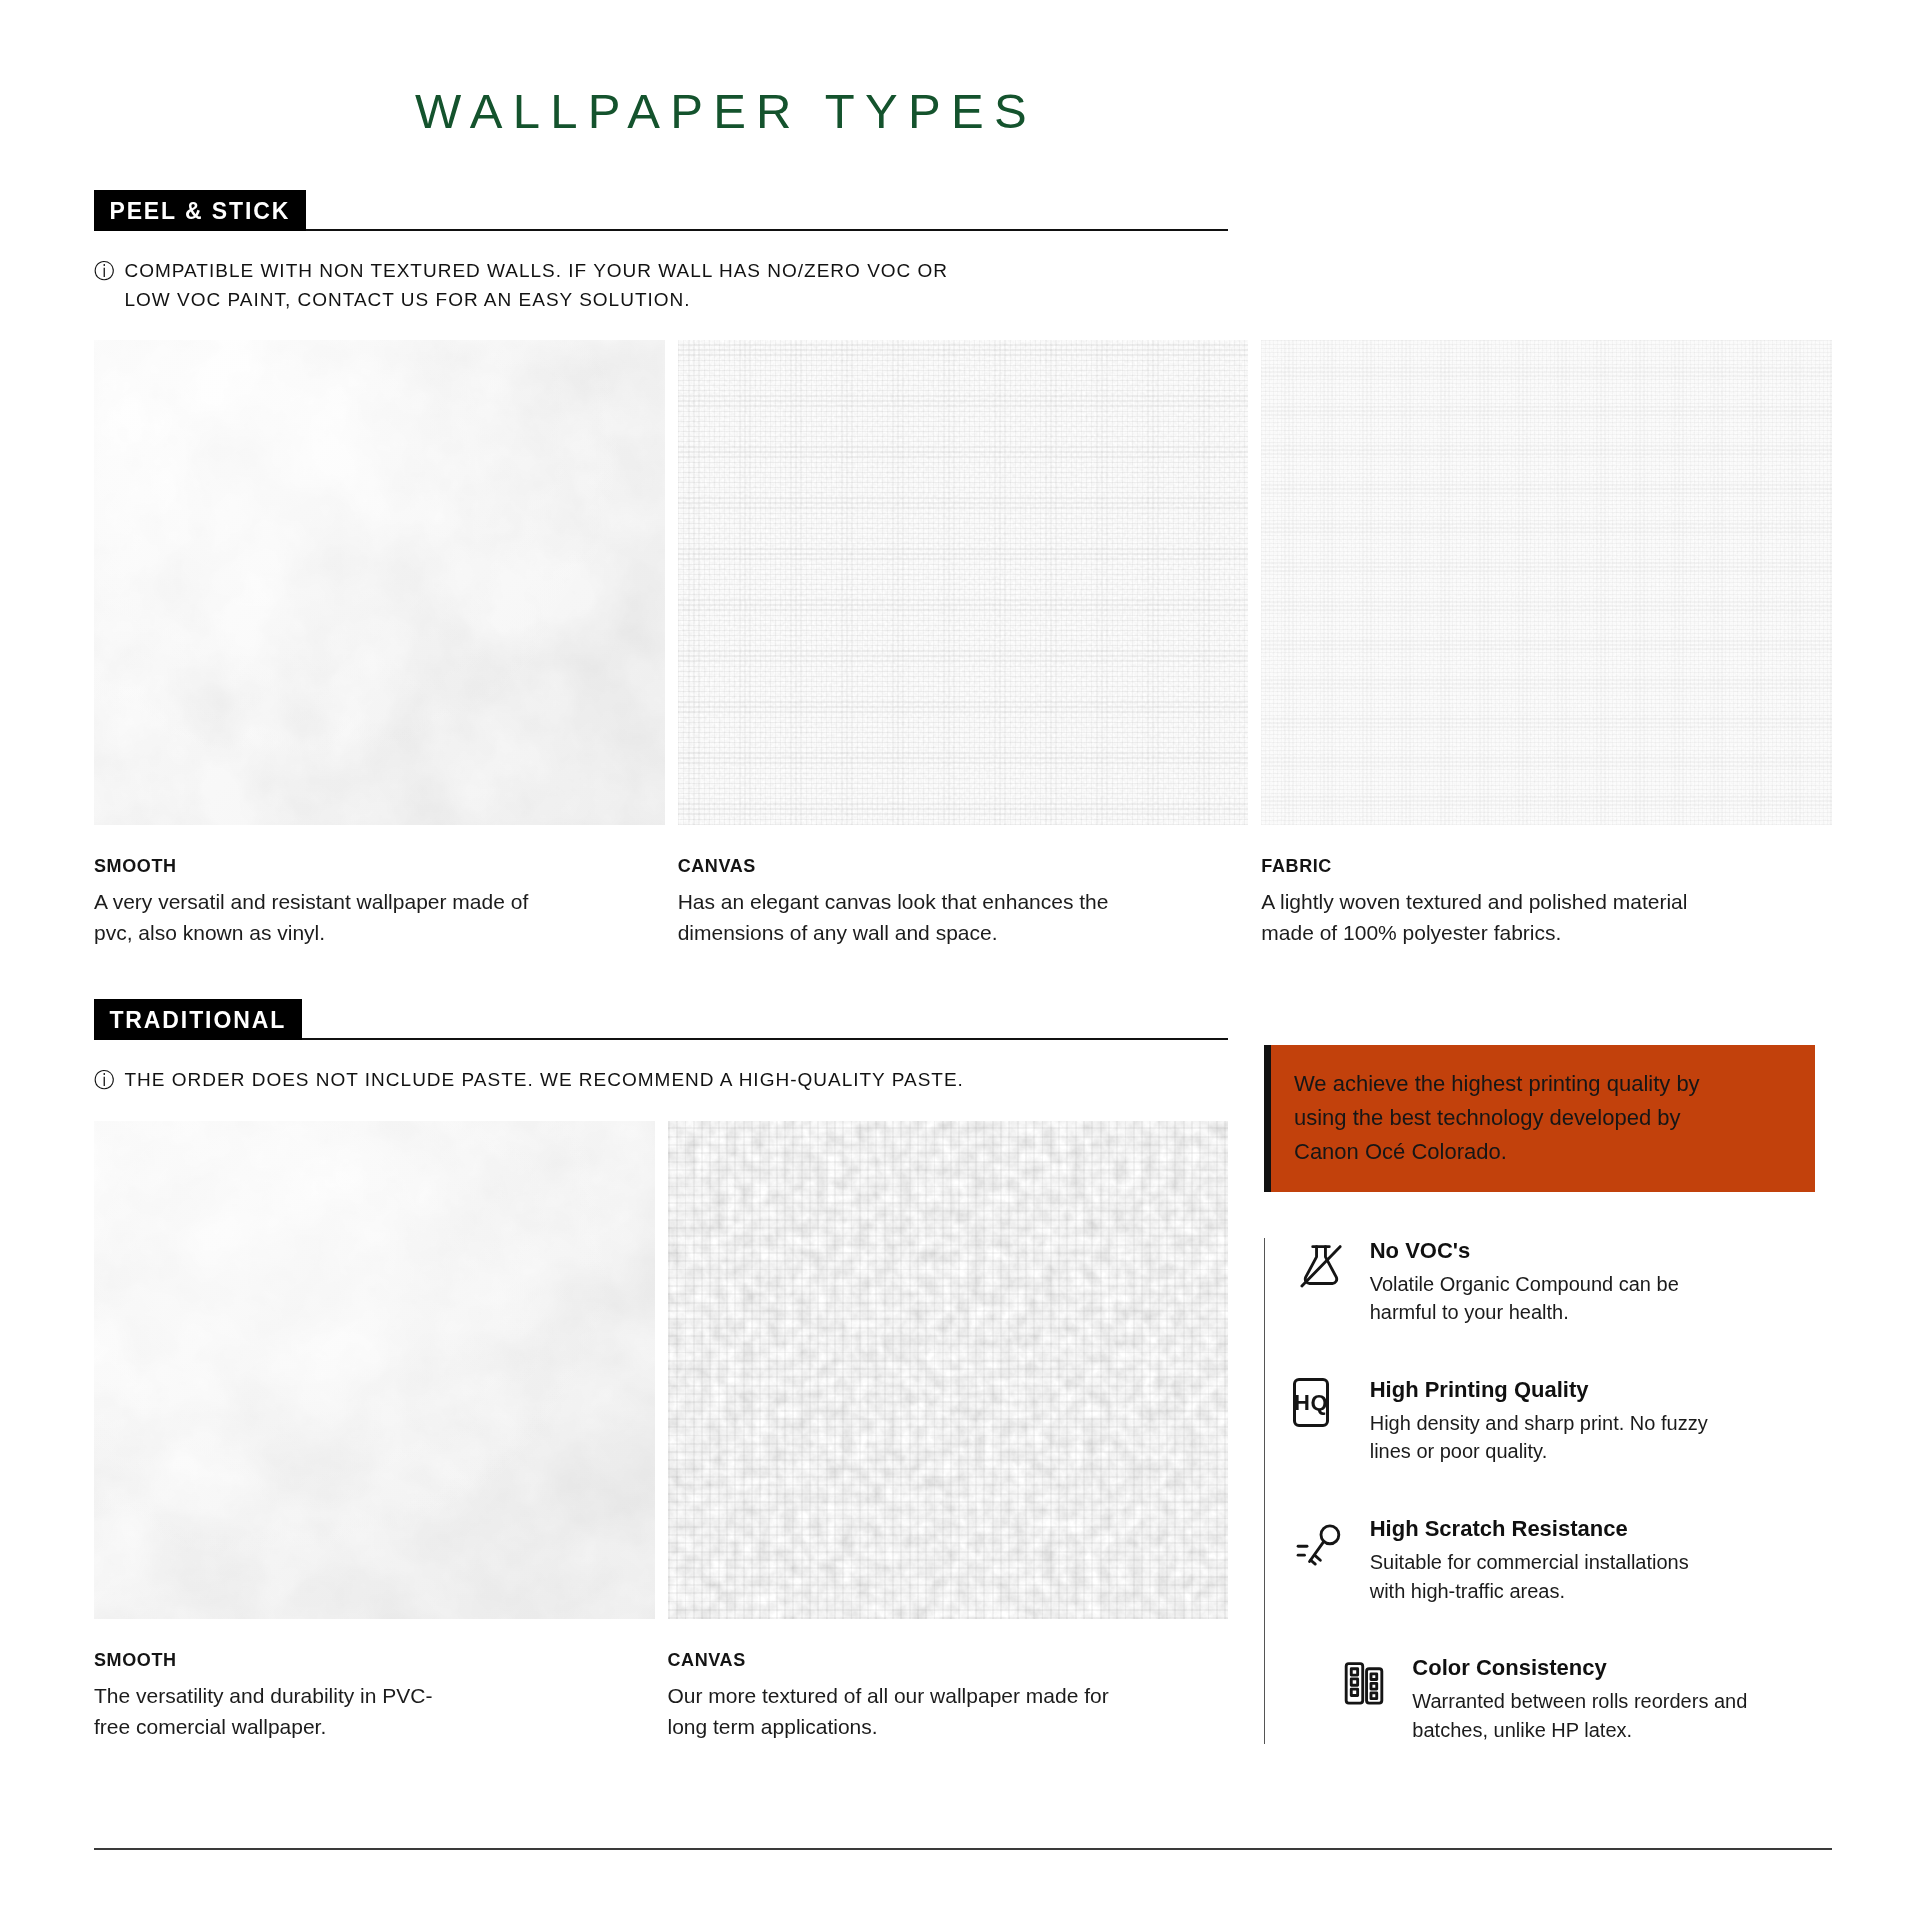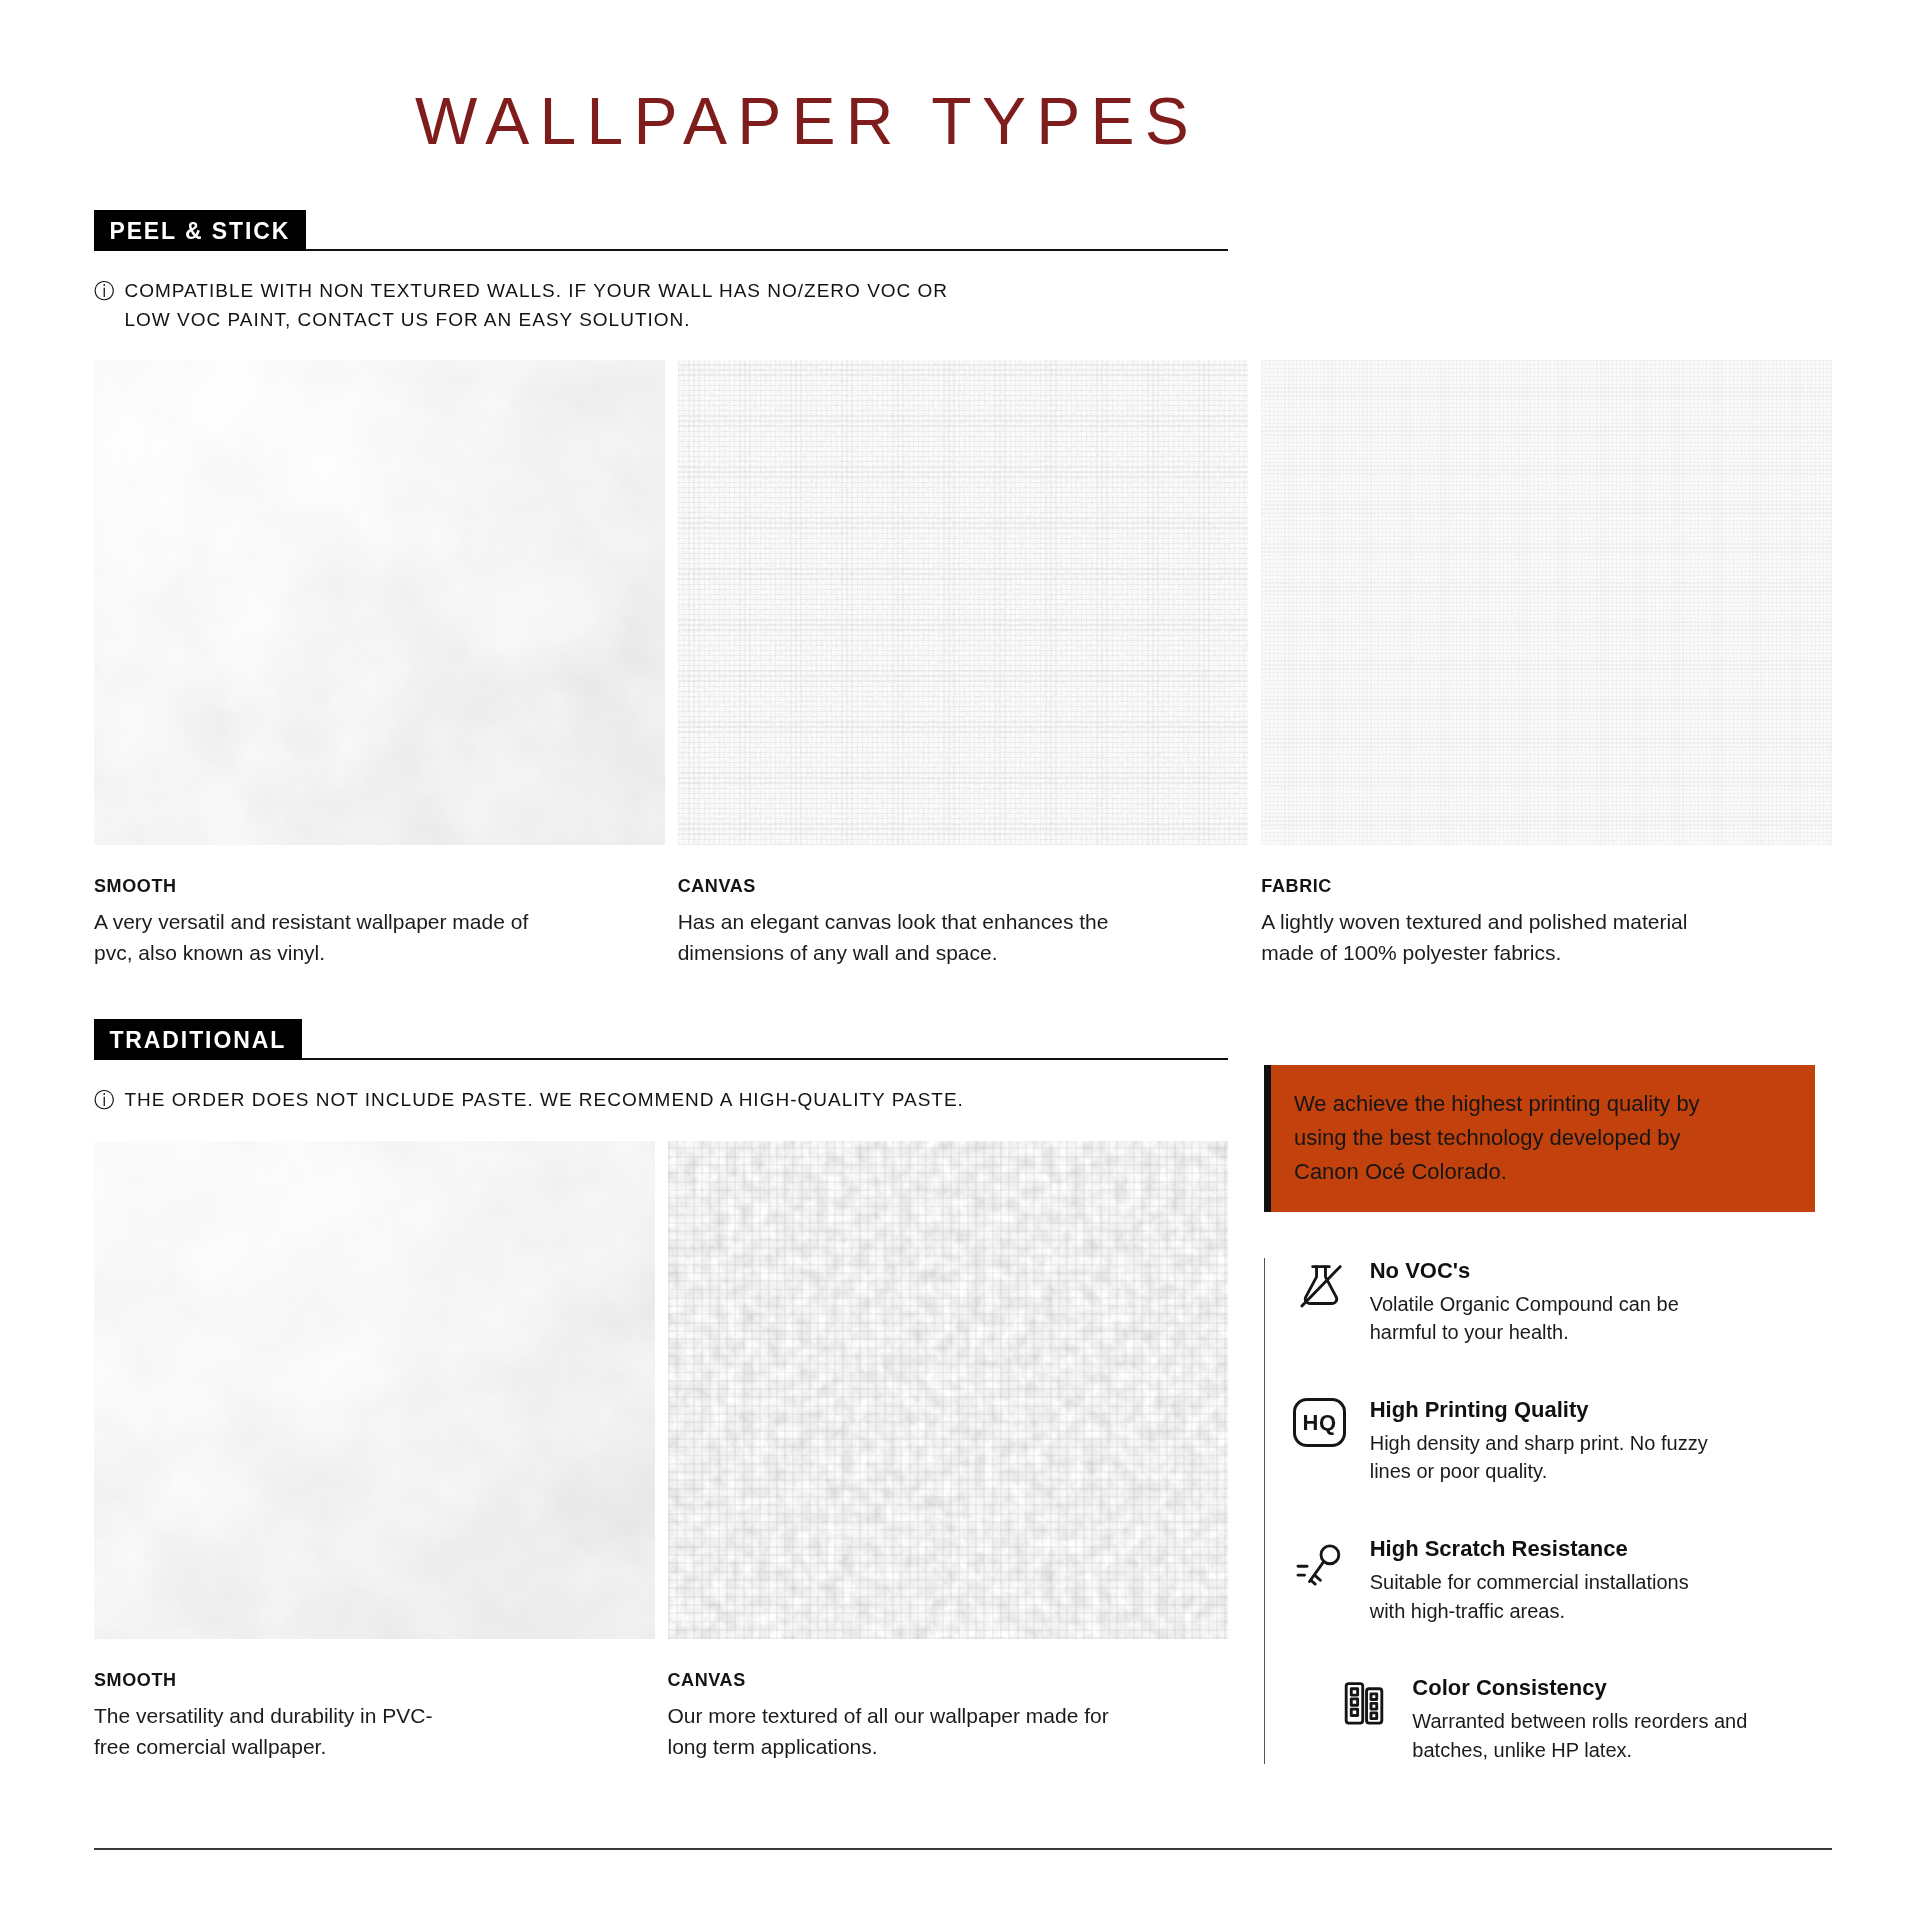--- a/index.html
+++ b/index.html
@@ -6,22 +6,22 @@
   html, body {
     width:1926px; height:1926px;
     background:#ffffff;
     font-family:"Liberation Sans","DejaVu Sans",sans-serif;
     color:#111111;
   }
   .page { position:relative; width:1926px; height:1926px; padding:83px 94px 0 94px; overflow:hidden; }
 
   
   .title {
-    font-size:66px; font-weight:500; letter-spacing:10.3px;
-    color:#7f1d1d; padding-left:321px; white-space:nowrap;
+    font-size:49px; font-weight:500; letter-spacing:10.3px;
+    color:#14532d; padding-left:321px; white-space:nowrap;
   }
 
   
   .section-header { display:flex; align-items:flex-end; width:1134px; margin-top:51px; }
   .section-tag {
     background:#000000; color:#ffffff;
     font-size:23px; font-weight:700; letter-spacing:1.9px;
     padding:7.7px 15.4px 6.4px 15.4px; white-space:nowrap;
   }
   .section-line { flex:1; border-bottom:2.6px solid #111111; }
@@ -80,21 +80,21 @@
     padding:22px 23px;
   }
   .statement-text { font-size:22px; line-height:1.55; color:#161616; max-width:411px; }
 
   .features { margin-top:46px; border-left:1.9px solid #555555; padding-left:28px; }
   .feature { display:flex; gap:16.7px; margin-bottom:50px; }
   .feature:last-child { margin-bottom:0;justify-content:center; }
   .feature-icon { flex:0 0 60px; padding-top:1.3px; }
   .feature-icon svg { display:block; }
   .hq-box {
-    width:53px; height:49px; border:3.9px solid #151515; border-radius:14px;
+    width:36px; height:49px; border:3.9px solid #151515; border-radius:6px;
     display:flex; align-items:center; justify-content:center;
     font-size:22px; font-weight:700; letter-spacing:0.6px; color:#151515;
   }
   .feature-title { font-size:22px; font-weight:700; color:#101010; margin-bottom:6.4px; }
   .feature-desc { font-size:20px; line-height:1.42; color:#1b1b1b; max-width:360px; }
 
   .bottom-rule { position:absolute; left:94px; top:1848px; width:1738px; height:1.9px; background:#3a3a3a; }
 </style>
 </head>
 <body>

